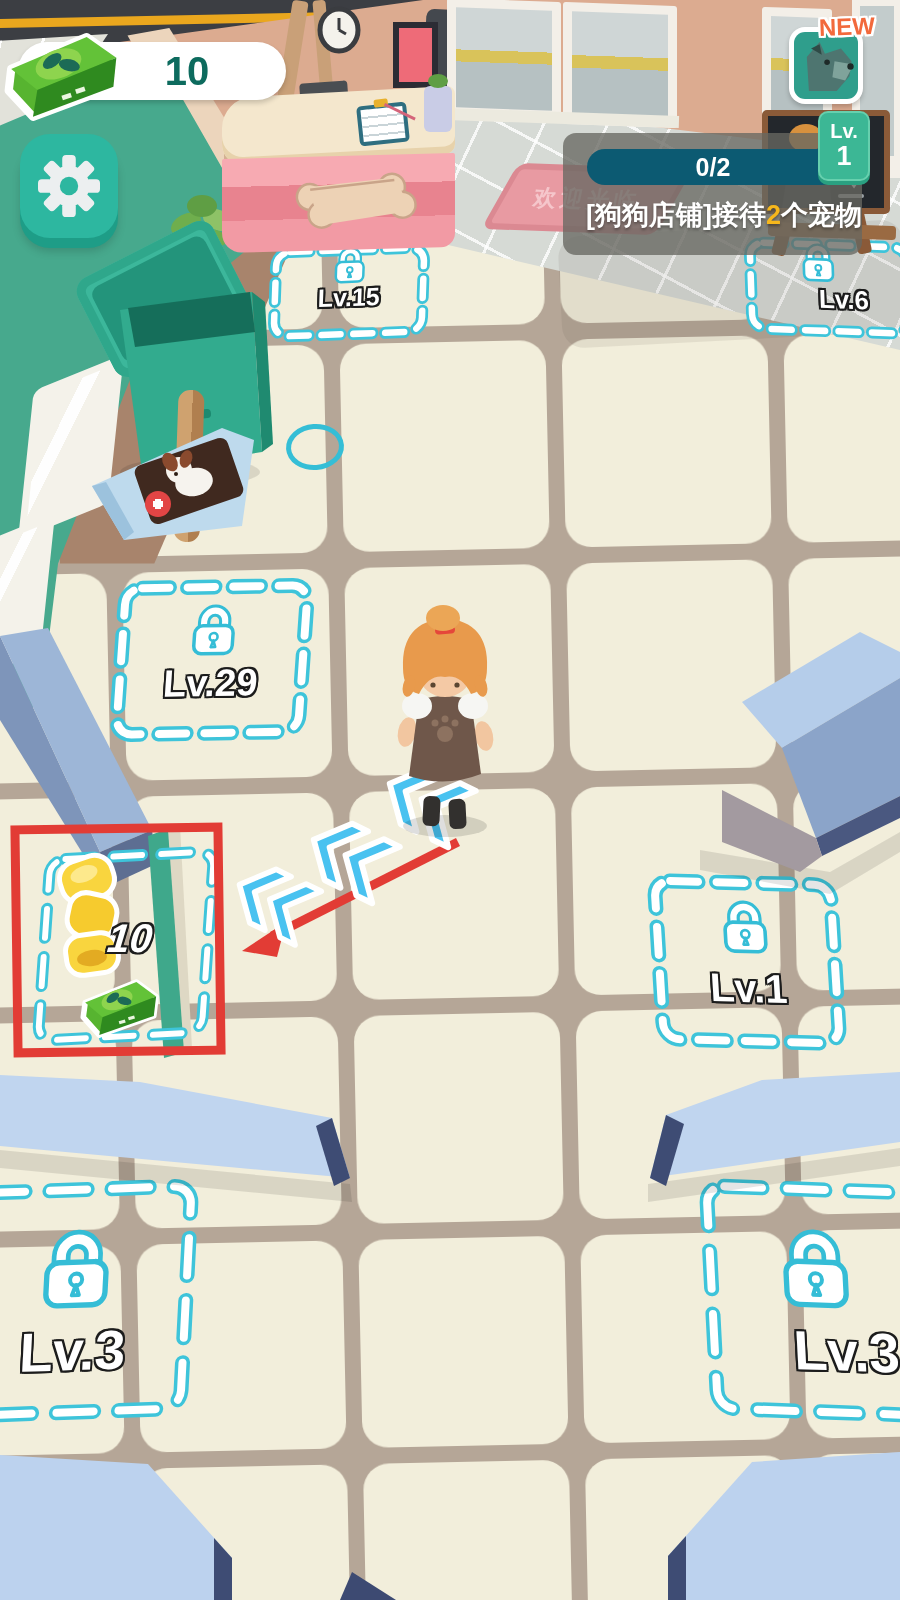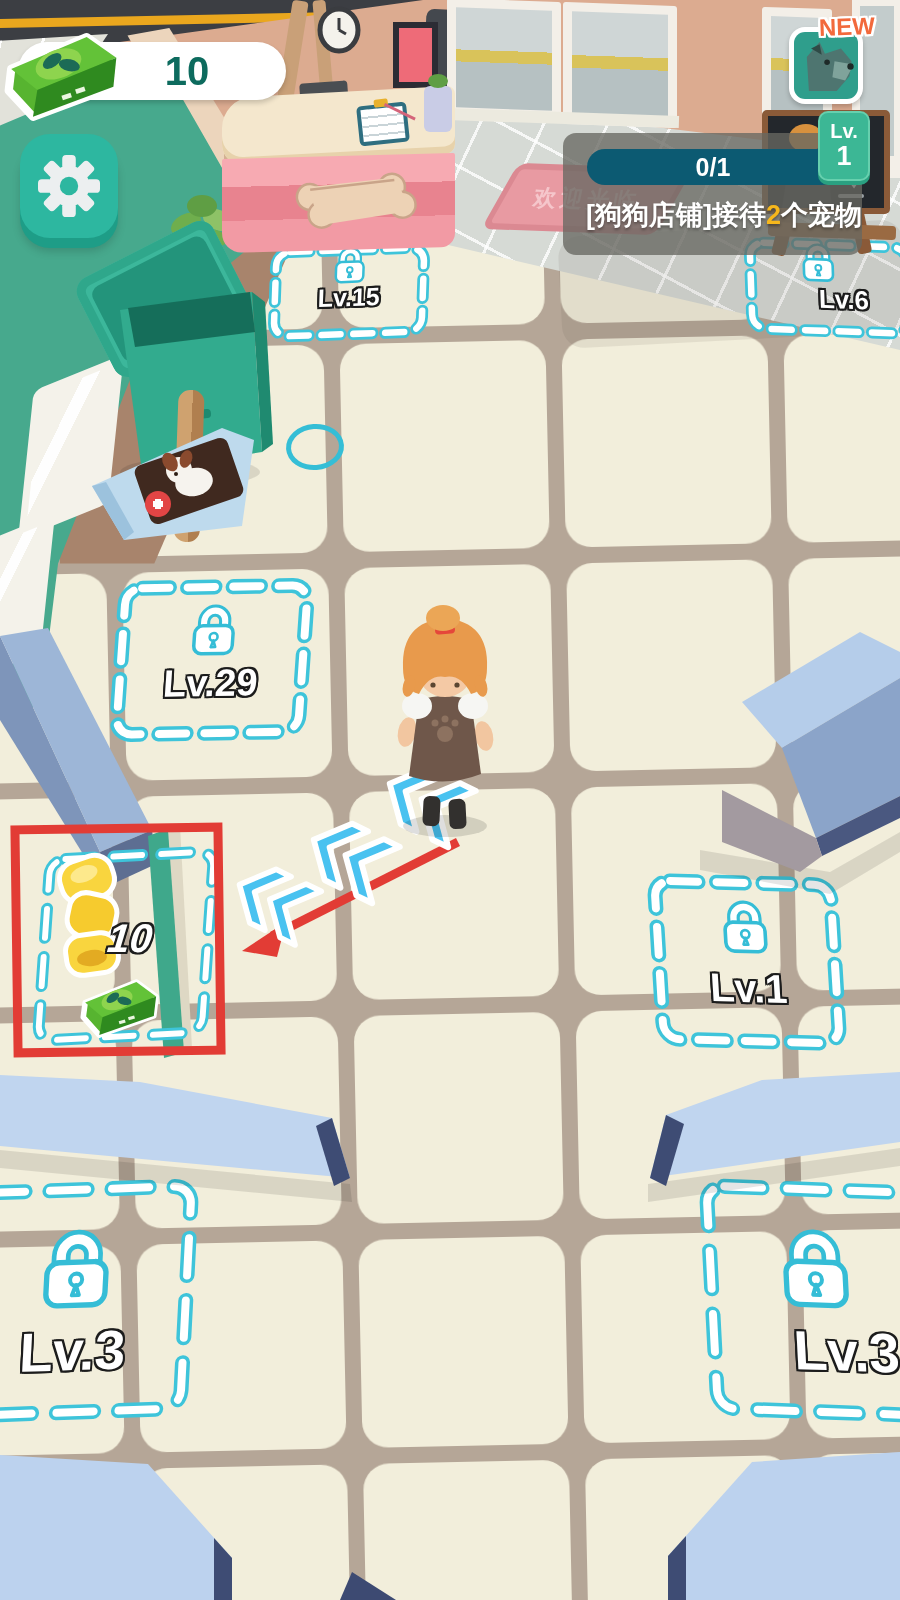--- a/index.html
+++ b/index.html
@@ -509,21 +509,21 @@
         <polygon points="16,14 24,10 26,20" fill="#2f4a46"></polygon>
         <polygon points="38,26 56,29 48,44 36,41" fill="#7fa39b"></polygon>
         <circle cx="53" cy="31" r="3" fill="#1e2a28"></circle>
         <circle cx="31" cy="27" r="2.6" fill="#1e2a28"></circle>
       </svg>
     </div>
     <div class="new-label">NEW</div>
   </div>
 
   <div class="quest-panel">
-    <div class="quest-bar">0/1</div>
+    <div class="quest-bar">0/2</div>
     <div class="quest-task">
       <span>[狗狗店铺]接待</span><span class="cnt">2</span><span>个宠物</span>
     </div>
     <div class="quest-lv">
       <div class="l1">Lv.</div>
       <div class="l2">1</div>
     </div>
   </div>
 
   <div class="settings-btn">

